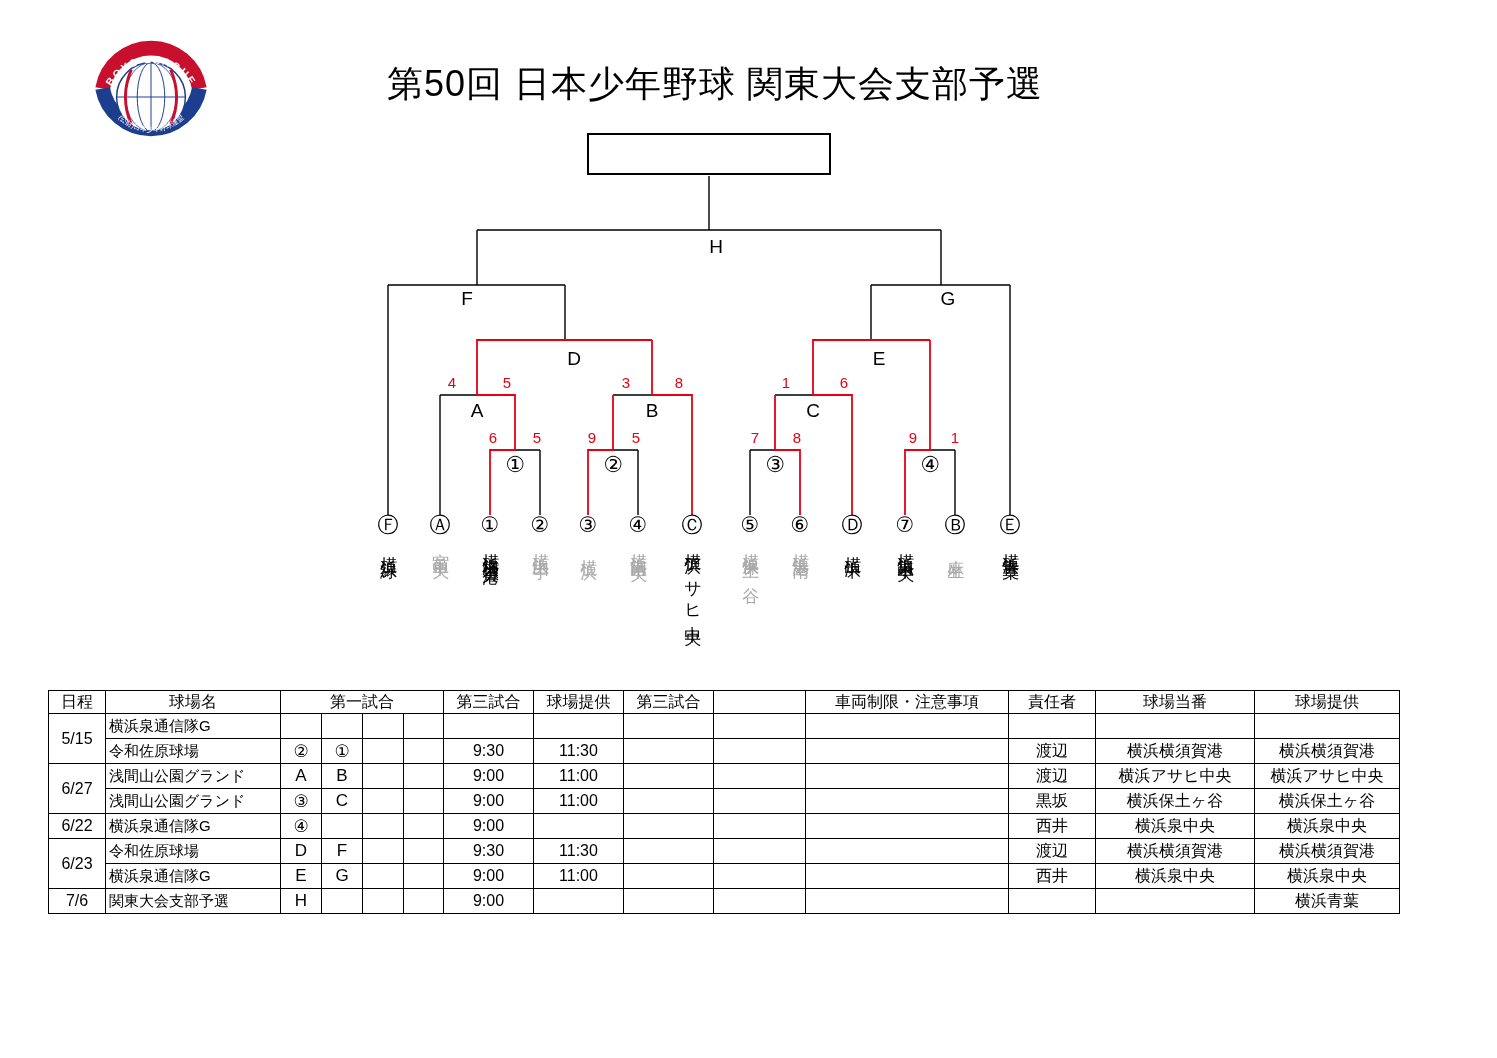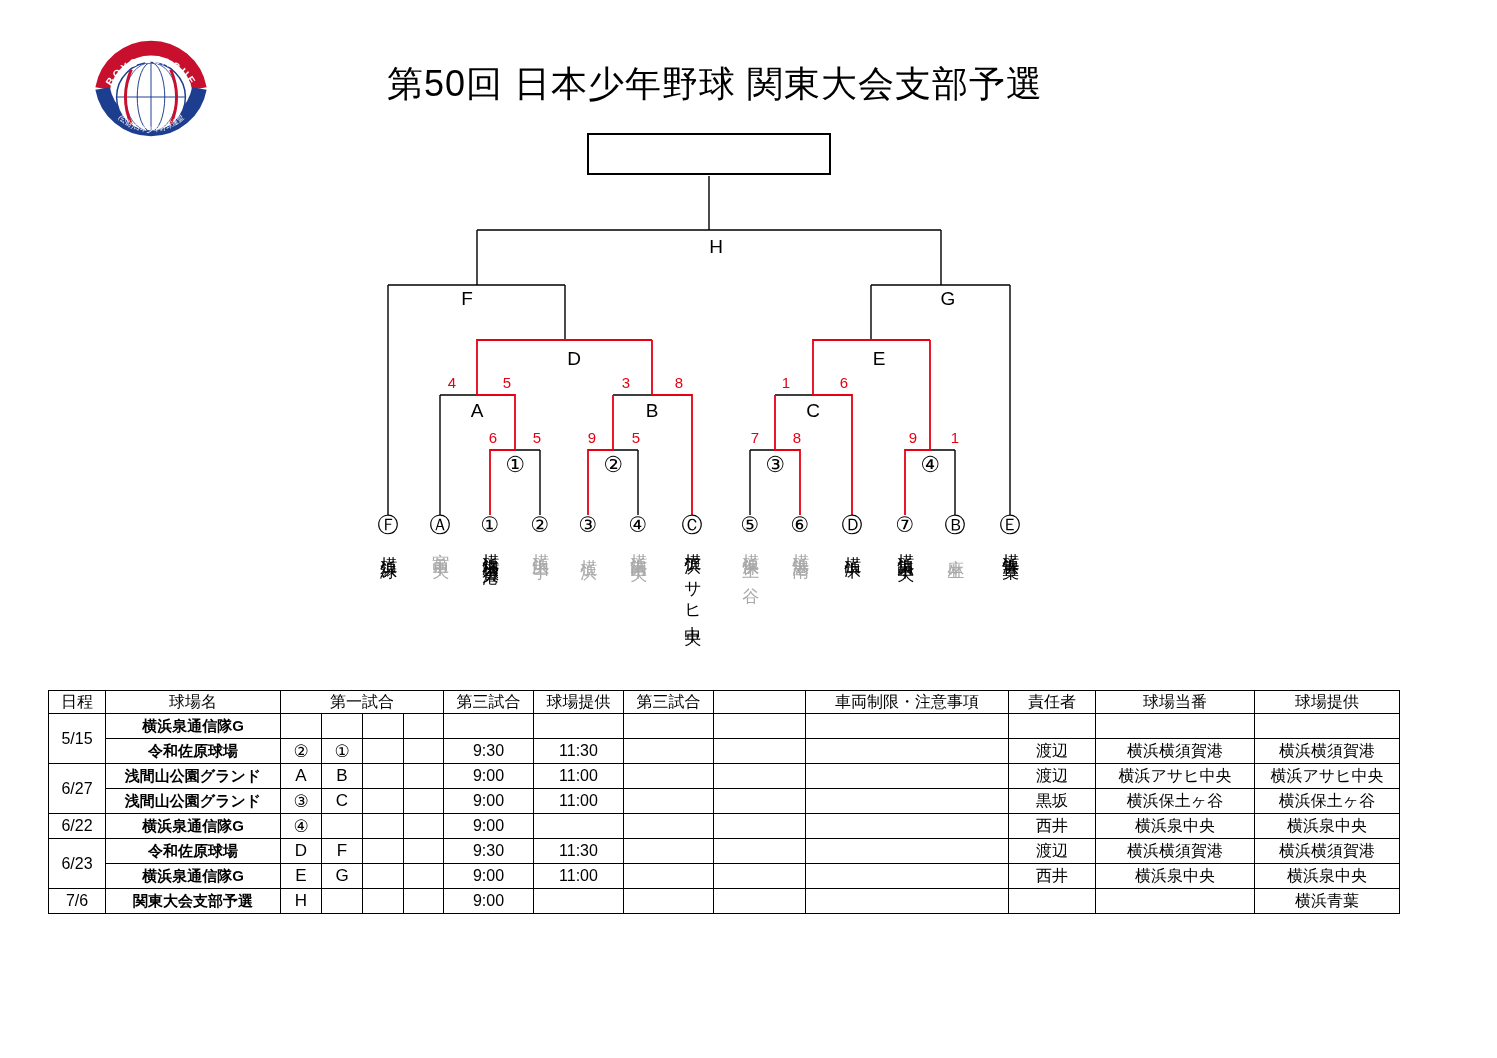--- a/index.html
+++ b/index.html
@@ -39,21 +39,21 @@
   .team.out .tname{color:#a9a9a9;}
   table.sched{
     position:absolute;left:48px;top:690px;width:1351px;
     border-collapse:collapse;table-layout:fixed;font-size:16px;
   }
   table.sched th,table.sched td{
     border:1px solid #000;height:25px;padding:0 3px;text-align:center;
     overflow:hidden;white-space:nowrap;font-weight:normal;box-sizing:border-box;
   }
   table.sched th{height:23px;}
-  table.sched td.stadium{text-align:center;font-size:15px;font-weight:bold;}
+  table.sched td.stadium{text-align:left;font-size:15px;}
   table.sched td.slot{font-size:17px;}
 </style>
 </head>
 <body>
 
 <svg class="logo" viewBox="0 0 120 120">
   <circle cx="60" cy="60" r="58" fill="#ffffff"></circle>
   <path d="M10.8,51.3 A50,50 0 0 1 109.2,51.3" stroke="#c8102e" stroke-width="15" fill="none"></path>
   <path d="M10.8,51.3 A50,50 0 0 0 109.2,51.3" stroke="#1d3d8f" stroke-width="15" fill="none"></path>
   <circle cx="60" cy="60" r="35" fill="#ffffff" stroke="#1d3d8f" stroke-width="1.5"></circle>

